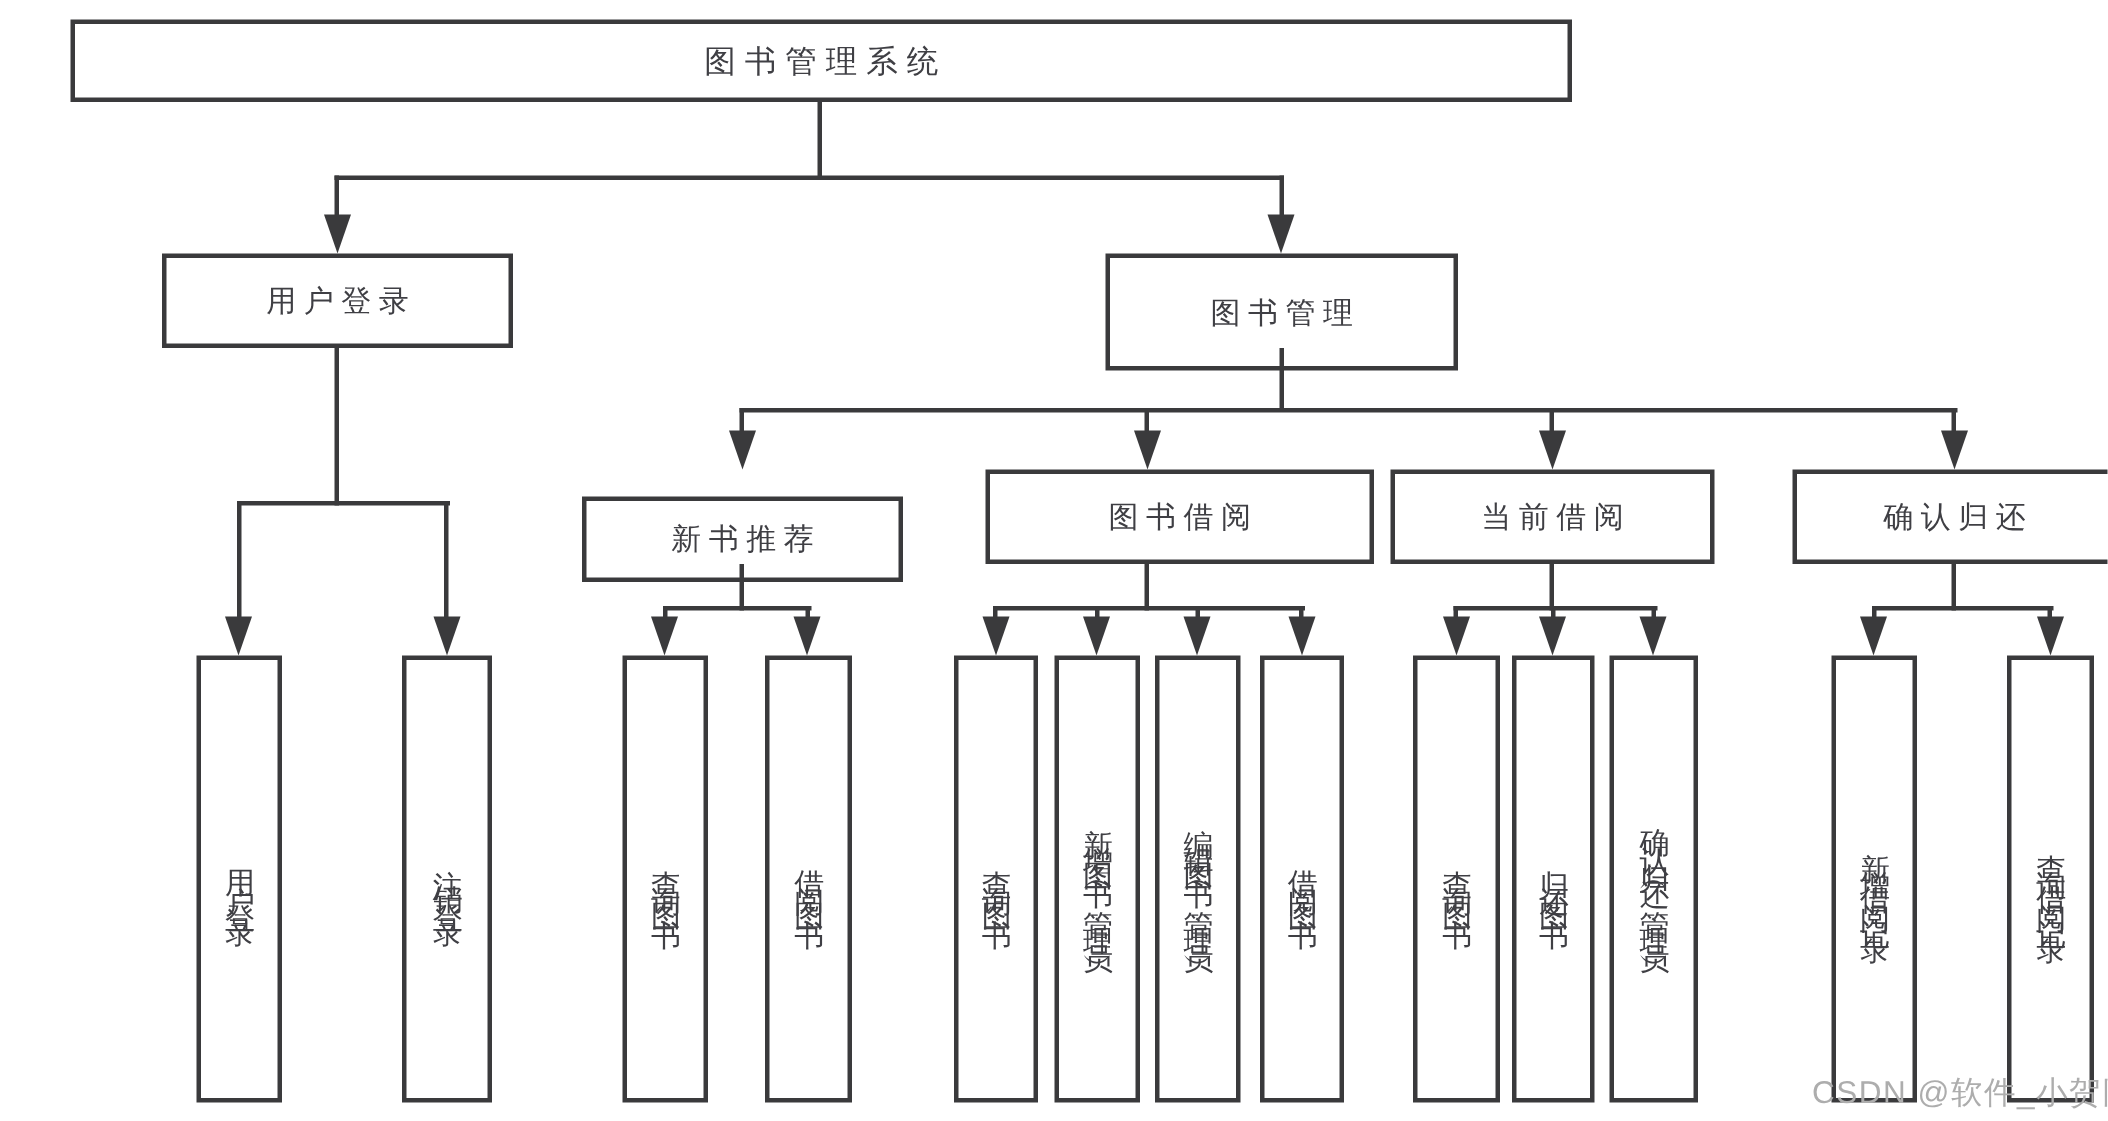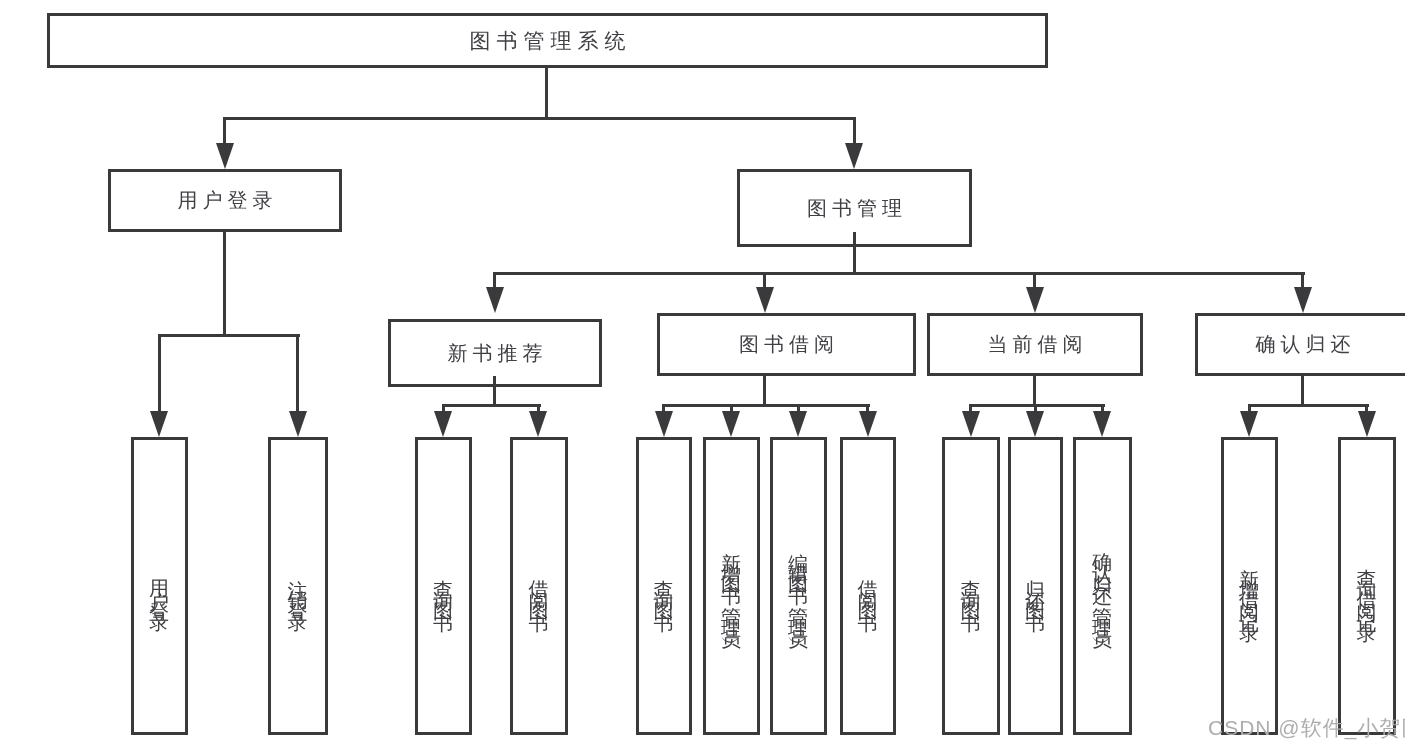--- a/index.html
+++ b/index.html
@@ -48,21 +48,21 @@
     <span>图书管理系统</span>
   </div>
 
   <div class="box hbox" style="left:83px;top:169px;width:234px;height:63px">
     <span>用户登录</span>
   </div>
   <div class="box hbox" style="left:712px;top:169px;width:235px;height:78px">
     <span>图书管理</span>
   </div>
 
-  <div class="box hbox" style="left:363px;top:319px;width:214px;height:68px">
+  <div class="box hbox" style="left:363px;top:331px;width:214px;height:57px">
     <span>新书推荐</span>
   </div>
   <div class="box hbox" style="left:632px;top:313px;width:259px;height:63px">
     <span>图书借阅</span>
   </div>
   <div class="box hbox" style="left:902px;top:313px;width:216px;height:63px">
     <span>当前借阅</span>
   </div>
   <div class="box hbox" style="left:1170px;top:313px;width:216px;height:63px">
     <span>确认归还</span>

